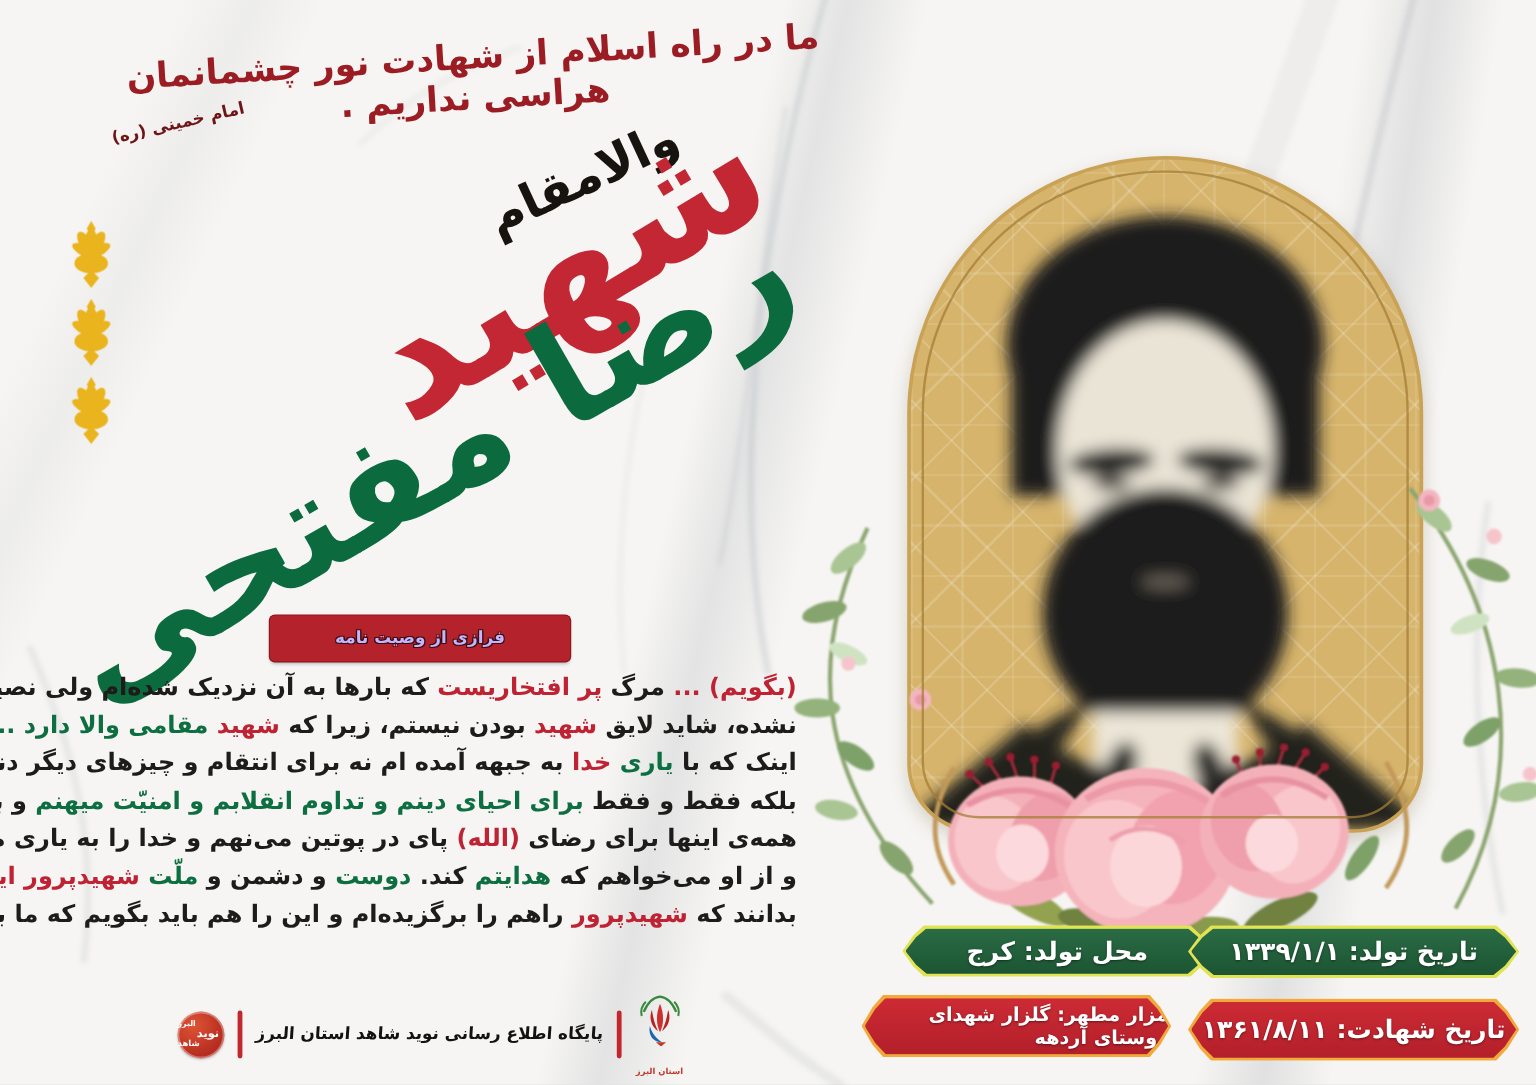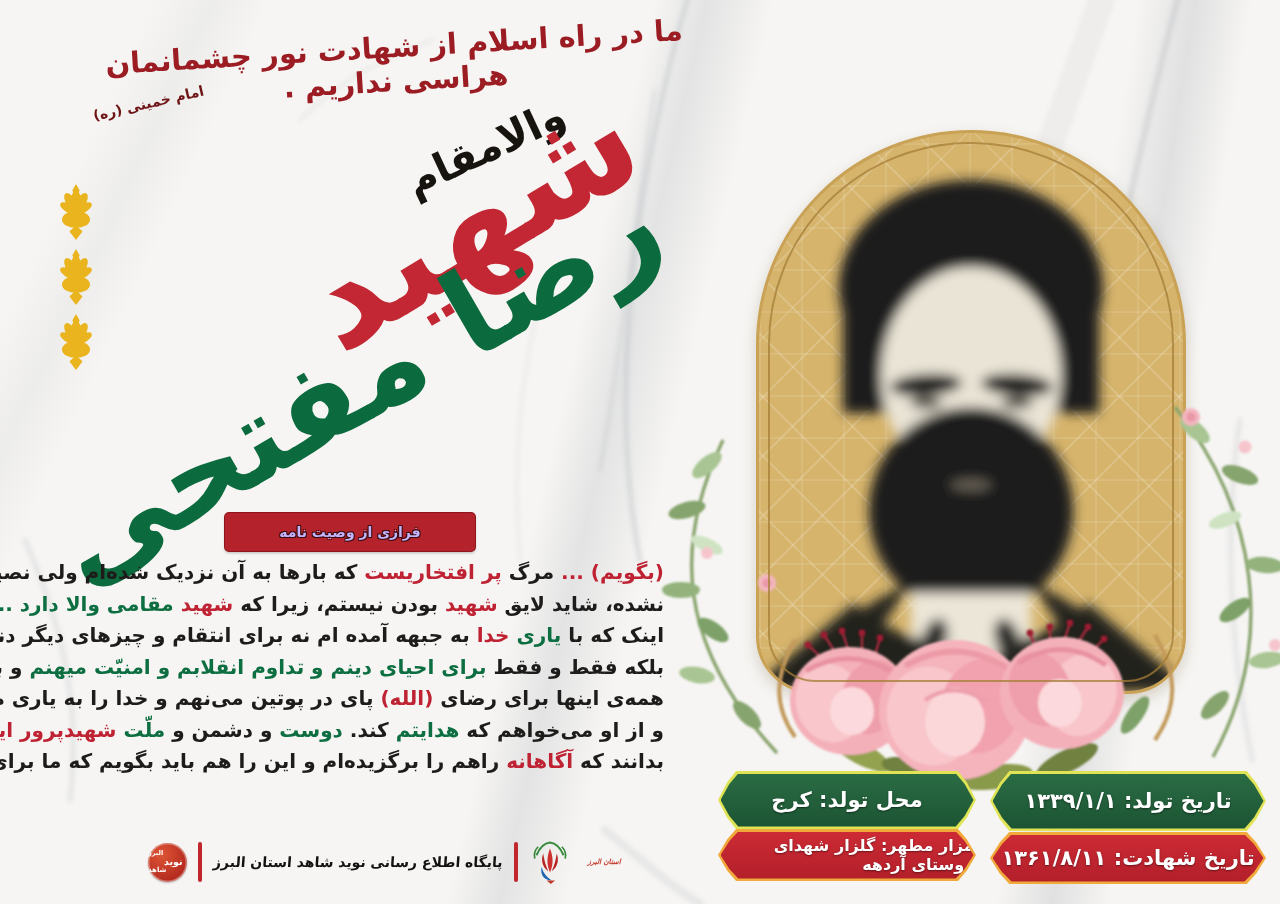--- a/index.html
+++ b/index.html
@@ -83,43 +83,43 @@
   .badge .outer{position:absolute;inset:0;
     clip-path:polygon(7% 0%,93% 0%,96.5% 20%,100% 50%,96.5% 80%,93% 100%,7% 100%,3.5% 80%,0% 50%,3.5% 20%);}
   .badge .inner{position:absolute;inset:2.5px;
     clip-path:polygon(7% 0%,93% 0%,96.5% 20%,100% 50%,96.5% 80%,93% 100%,7% 100%,3.5% 80%,0% 50%,3.5% 20%);
     display:flex;align-items:center;justify-content:center;direction:rtl;
     color:#fff;font-weight:bold;text-shadow:0 1px 2px rgba(0,0,0,.45);}
   .badge.green .outer{background:#dfe354;}
   .badge.green .inner{background:linear-gradient(180deg,#2a6c44,#1c5433);}
   .badge.red .outer{background:#f2a93b;}
   .badge.red .inner{background:linear-gradient(180deg,#cc2b34,#b31f2a);}
-  #badge-birth-place   {left:718px;top:771px;width:258px;height:58px;font-size:21px;}
-  #badge-birth-date    {left:990px;top:771px;width:276px;height:60px;font-size:21px;}
+  #badge-birth-place   {left:752px;top:771px;width:258px;height:43px;font-size:21px;}
+  #badge-birth-date    {left:990px;top:771px;width:276px;height:44px;font-size:21px;}
   #badge-shrine        {left:718px;top:829px;width:258px;height:52px;}
   #badge-shrine .inner {font-size:16px;}
   #badge-martyrdom-date{left:990px;top:832px;width:276px;height:52px;font-size:21px;}
   #badge-birth-place .inner,#badge-birth-date .inner{font-size:21px;}
   #badge-martyrdom-date .inner{font-size:21px;}
 
   
   .footer{position:absolute;left:148px;top:834px;height:56px;display:flex;align-items:center;gap:11px;}
   .navid-logo{
     width:39px;height:39px;border-radius:50%;
     background:radial-gradient(circle at 35% 30%, #de5435, #b42a1e 72%);
     box-shadow:inset 0 0 0 1.5px rgba(255,255,255,.35), 0 1px 2px rgba(0,0,0,.25);
     display:flex;flex-direction:column;align-items:flex-end;justify-content:center;
     color:#fff;font-weight:bold;line-height:1.02;direction:rtl;
   }
   .navid-logo .l1{font-size:6.5px;}
   .navid-logo .l2{font-size:9.5px;margin-left:16px;}
   .navid-logo .l3{font-size:7px;}
   .v-divider{width:4px;height:40px;background:#c1272d;border-radius:2px;}
   .credit{direction:rtl;font-size:14px;font-weight:bold;color:#141210;white-space:nowrap;transform:skewX(-4deg);}
-  .emblem-block{display:flex;flex-direction:row;align-items:center;gap:17px;font-style:italic;}
+  .emblem-block{display:flex;flex-direction:column;align-items:center;gap:17px;}
   .emblem-caption{font-size:7px;font-weight:bold;color:#c0392b;direction:rtl;}
 </style>
 </head>
 <body>
 
 <div class="stage">
 
   <svg class="veins" width="1280" height="904" viewBox="0 0 1280 904">
     <defs>
         <filter id="vblur" x="-20%" y="-20%" width="140%" height="140%">
@@ -312,21 +312,21 @@
   </svg>
 
   <div class="banner">فرازی از وصیت نامه</div>
   <div class="will">
       <div class="will-line"><span class="seg-red">(بگویم) ... </span><span class="seg-dark">مرگ </span><span class="seg-red">پر افتخاریست</span><span class="seg-dark"> که بارها به آن نزدیک شده‌ام ولی نصیبم</span></div>
       <div class="will-line"><span class="seg-dark">نشده، شاید لایق </span><span class="seg-red">شهید</span><span class="seg-dark"> بودن نیستم، زیرا که </span><span class="seg-red">شهید</span><span class="seg-green"> مقامی والا دارد ...</span></div>
       <div class="will-line"><span class="seg-dark">اینک که با </span><span class="seg-green">یاری</span><span class="seg-red"> خدا</span><span class="seg-dark"> به جبهه آمده ام نه برای انتقام و چیزهای دیگر دنیوی</span></div>
       <div class="will-line"><span class="seg-dark">بلکه فقط و فقط </span><span class="seg-green">برای احیای دینم و تداوم انقلابم و امنیّت میهنم</span><span class="seg-dark"> و بالاتر از</span></div>
       <div class="will-line"><span class="seg-dark">همه‌ی اینها برای رضای </span><span class="seg-red">(الله)</span><span class="seg-dark"> پای در پوتین می‌نهم و خدا را به یاری می‌طلبم</span></div>
       <div class="will-line"><span class="seg-dark">و از او می‌خواهم که </span><span class="seg-green">هدایتم</span><span class="seg-dark"> کند. </span><span class="seg-green">دوست</span><span class="seg-dark"> و دشمن و </span><span class="seg-green">ملّت</span><span class="seg-red"> شهیدپرور ایران</span></div>
-      <div class="will-line"><span class="seg-dark">بدانند که </span><span class="seg-red">آگاهانه</span><span class="seg-dark"> راهم را برگزیده‌ام و این را هم باید بگویم که ما برای خاک</span></div>
+      <div class="will-line"><span class="seg-dark">بدانند که </span><span class="seg-red">شهیدپرور</span><span class="seg-dark"> راهم را برگزیده‌ام و این را هم باید بگویم که ما برای خاک</span></div>
     </div>
 
   <div class="badge green" id="badge-birth-place">
     <div class="outer"></div>
       <div class="inner">محل تولد: کرج</div>
   </div>
   <div class="badge green" id="badge-birth-date">
     <div class="outer"></div>
       <div class="inner">تاریخ تولد: ۱۳۳۹/۱/۱</div>
   </div>

